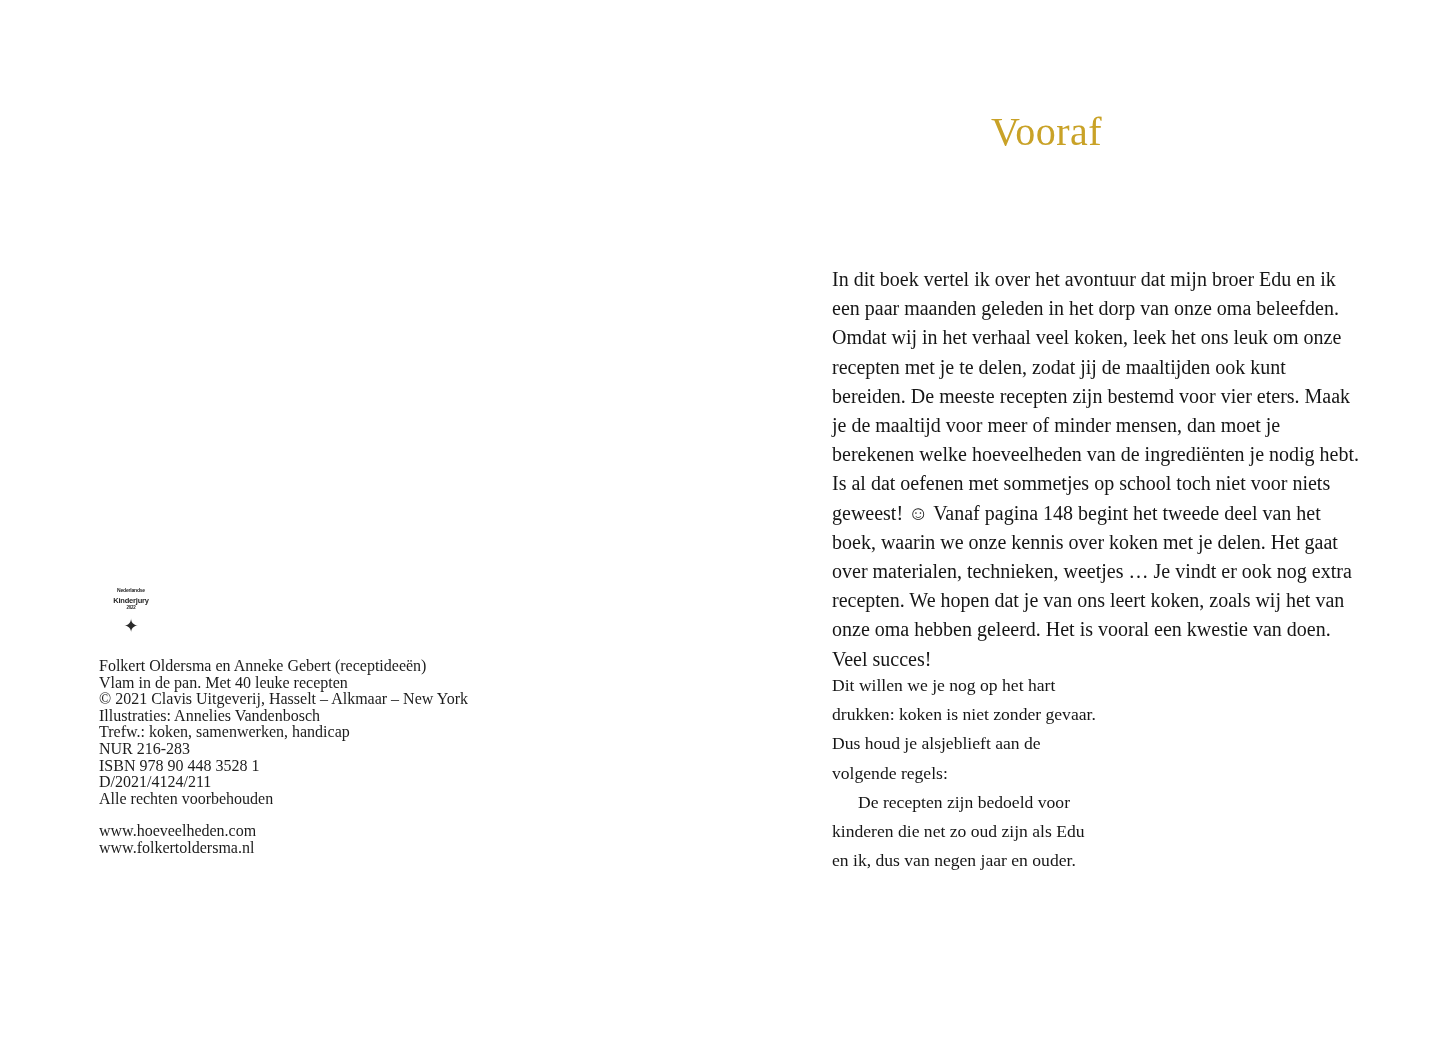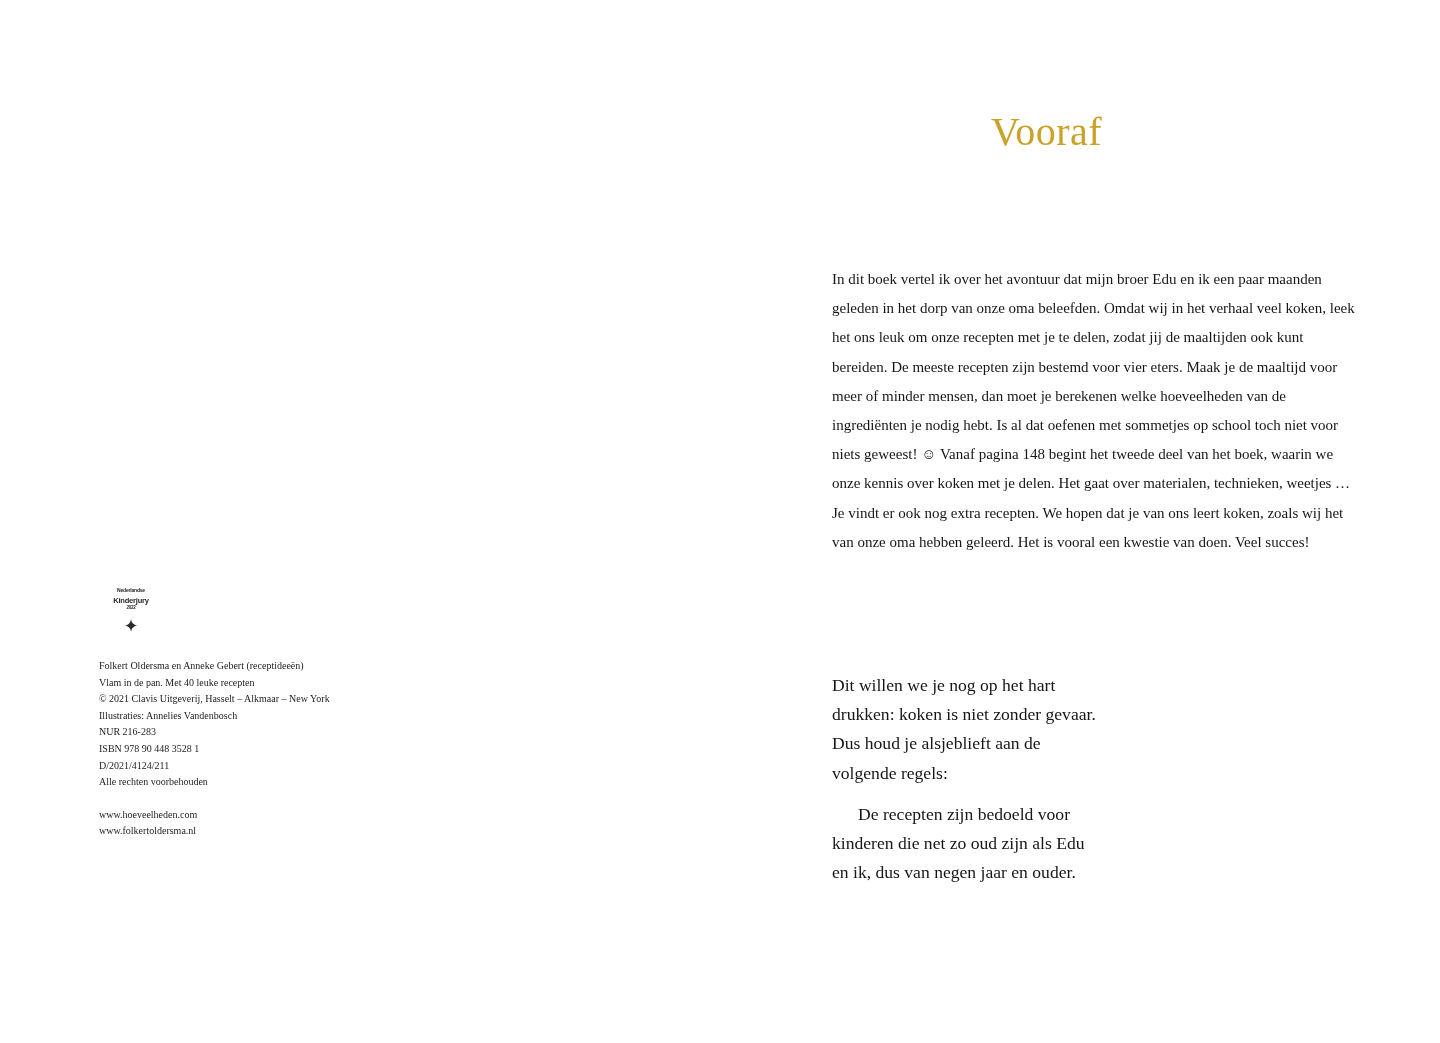--- a/index.html
+++ b/index.html
@@ -54,21 +54,21 @@
     text-align: center;
     color: #2b2b2b;
     font-family: "Liberation Serif", serif;
   }
 
   .colophon {
     position: absolute;
     left: 99px;
     top: 658px;
     width: 440px;
-    font-size: 10px;
+    font-size: 16px;
     line-height: 16.6px;
     color: #1c1c1c;
   }
   .colophon .line { white-space: nowrap; }
   .colophon .smallcaps {
     font-variant: small-caps;
     font-family: Liberation Serif, serif;
   }
   .colophon .gap { height: 16px; }
 
@@ -94,56 +94,57 @@
   }
 
   .body-col {
     position: absolute;
     left: 112px;
     top: 265px;
     width: 527px;
   }
   .body-col p {
     margin: 0;
-    font-size: 15px;
+    font-size: 20px;
     line-height: 29.2px;
     color: #161616;
     text-align: left;
   }
   .para-2 {
     position: absolute;
     left: 112px;
     top: 671px;
     width: 272px;
   }
   .para-2 p {
     margin: 0;
     font-size: 17.6px;
     line-height: 29.2px;
     color: #161616;
   }
-  .para-2 p.indent { text-indent: 26px; margin-top: 12px; }
+  .para-2 p.indent { text-indent: 26px; margin-top: 0; }
 </style>
 </head>
 <body>
 
 <div class="left-page">
 
   <div class="jury-stamp">
     <div class="stamp-line1">Nederlandse</div>
     <div class="stamp-line2">Kinderjury</div>
     <div class="stamp-line3">2022</div>
     <div class="stamp-mark">✦</div>
   </div>
 
   <div class="colophon">
     <div class="line">Folkert Oldersma en Anneke Gebert (receptideeën)</div>
     <div class="line">Vlam in de pan. Met 40 leuke recepten</div>
     <div class="line">© 2021 Clavis Uitgeverij, Hasselt – Alkmaar – New York</div>
     <div class="line">Illustraties: Annelies Vandenbosch</div>
+    <div class="line">Trefw.: koken, samenwerken, handicap</div>
     <div class="line smallcaps">NUR 216-283</div>
     <div class="line smallcaps">ISBN 978 90 448 3528 1</div>
     <div class="line">D/2021/4124/211</div>
     <div class="line">Alle rechten voorbehouden</div>
     <div class="gap"></div>
     <div class="line">www.hoeveelheden.com</div>
     <div class="line">www.folkertoldersma.nl</div>
   </div>
 
 </div>

